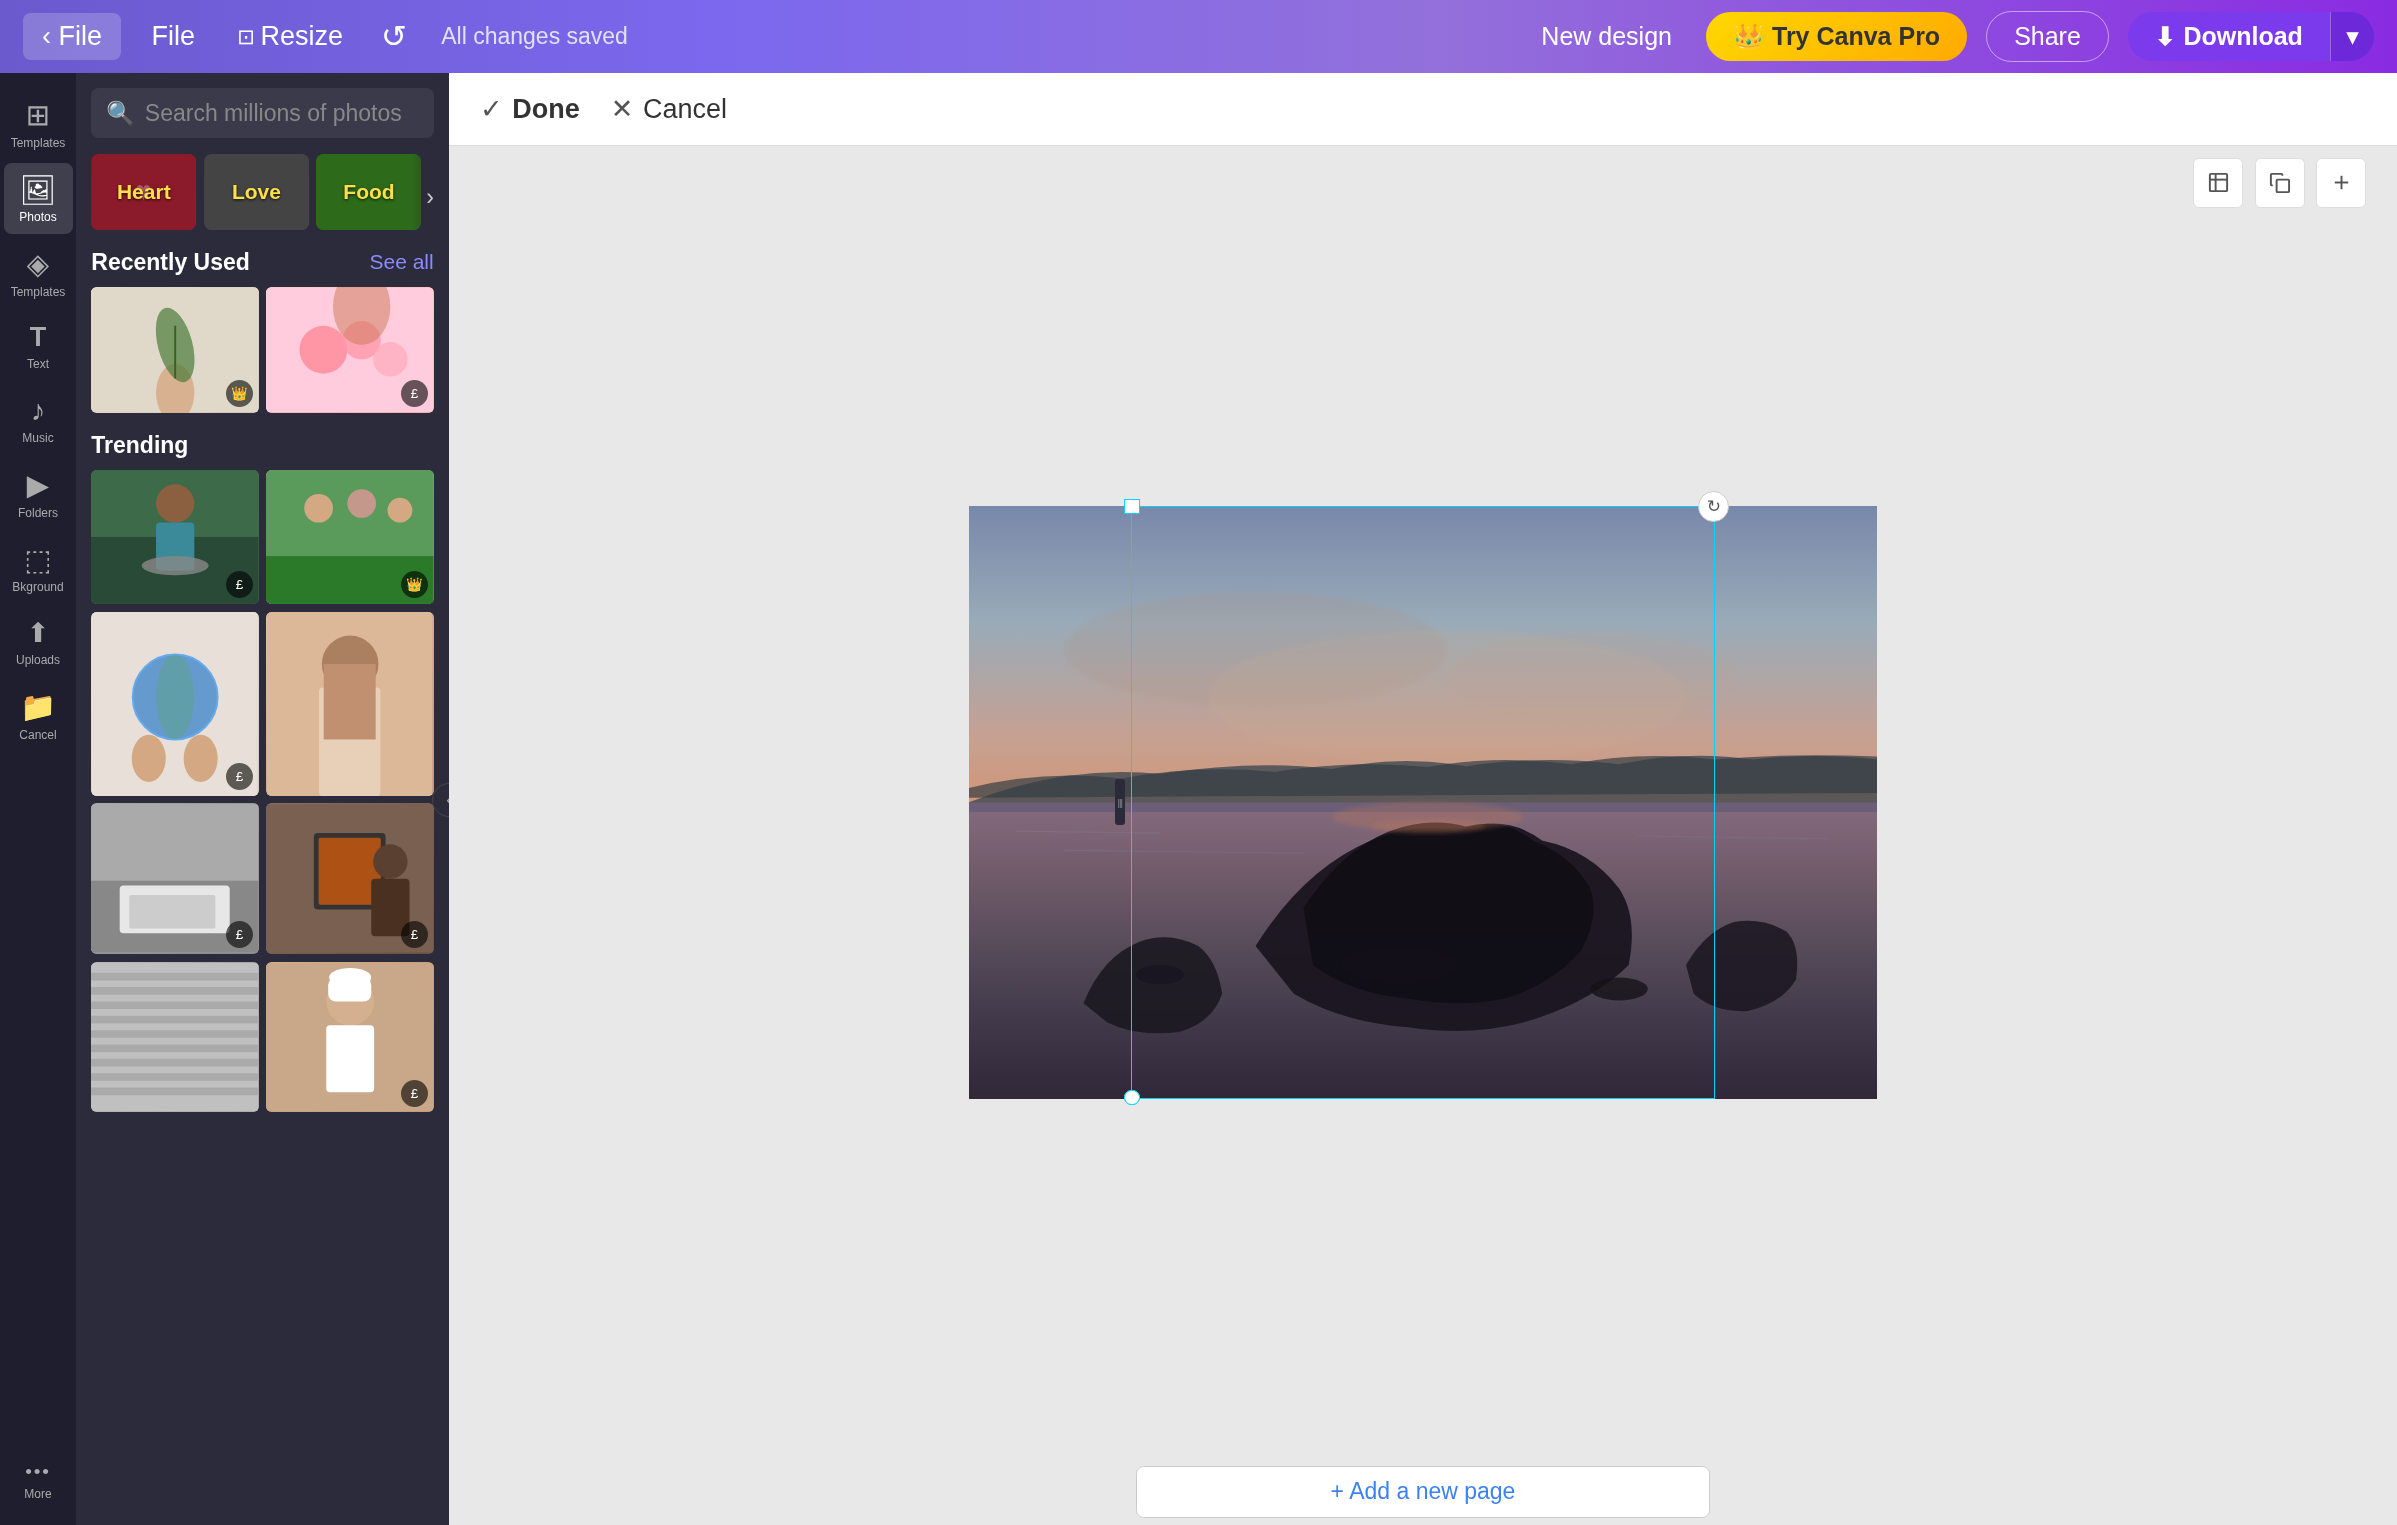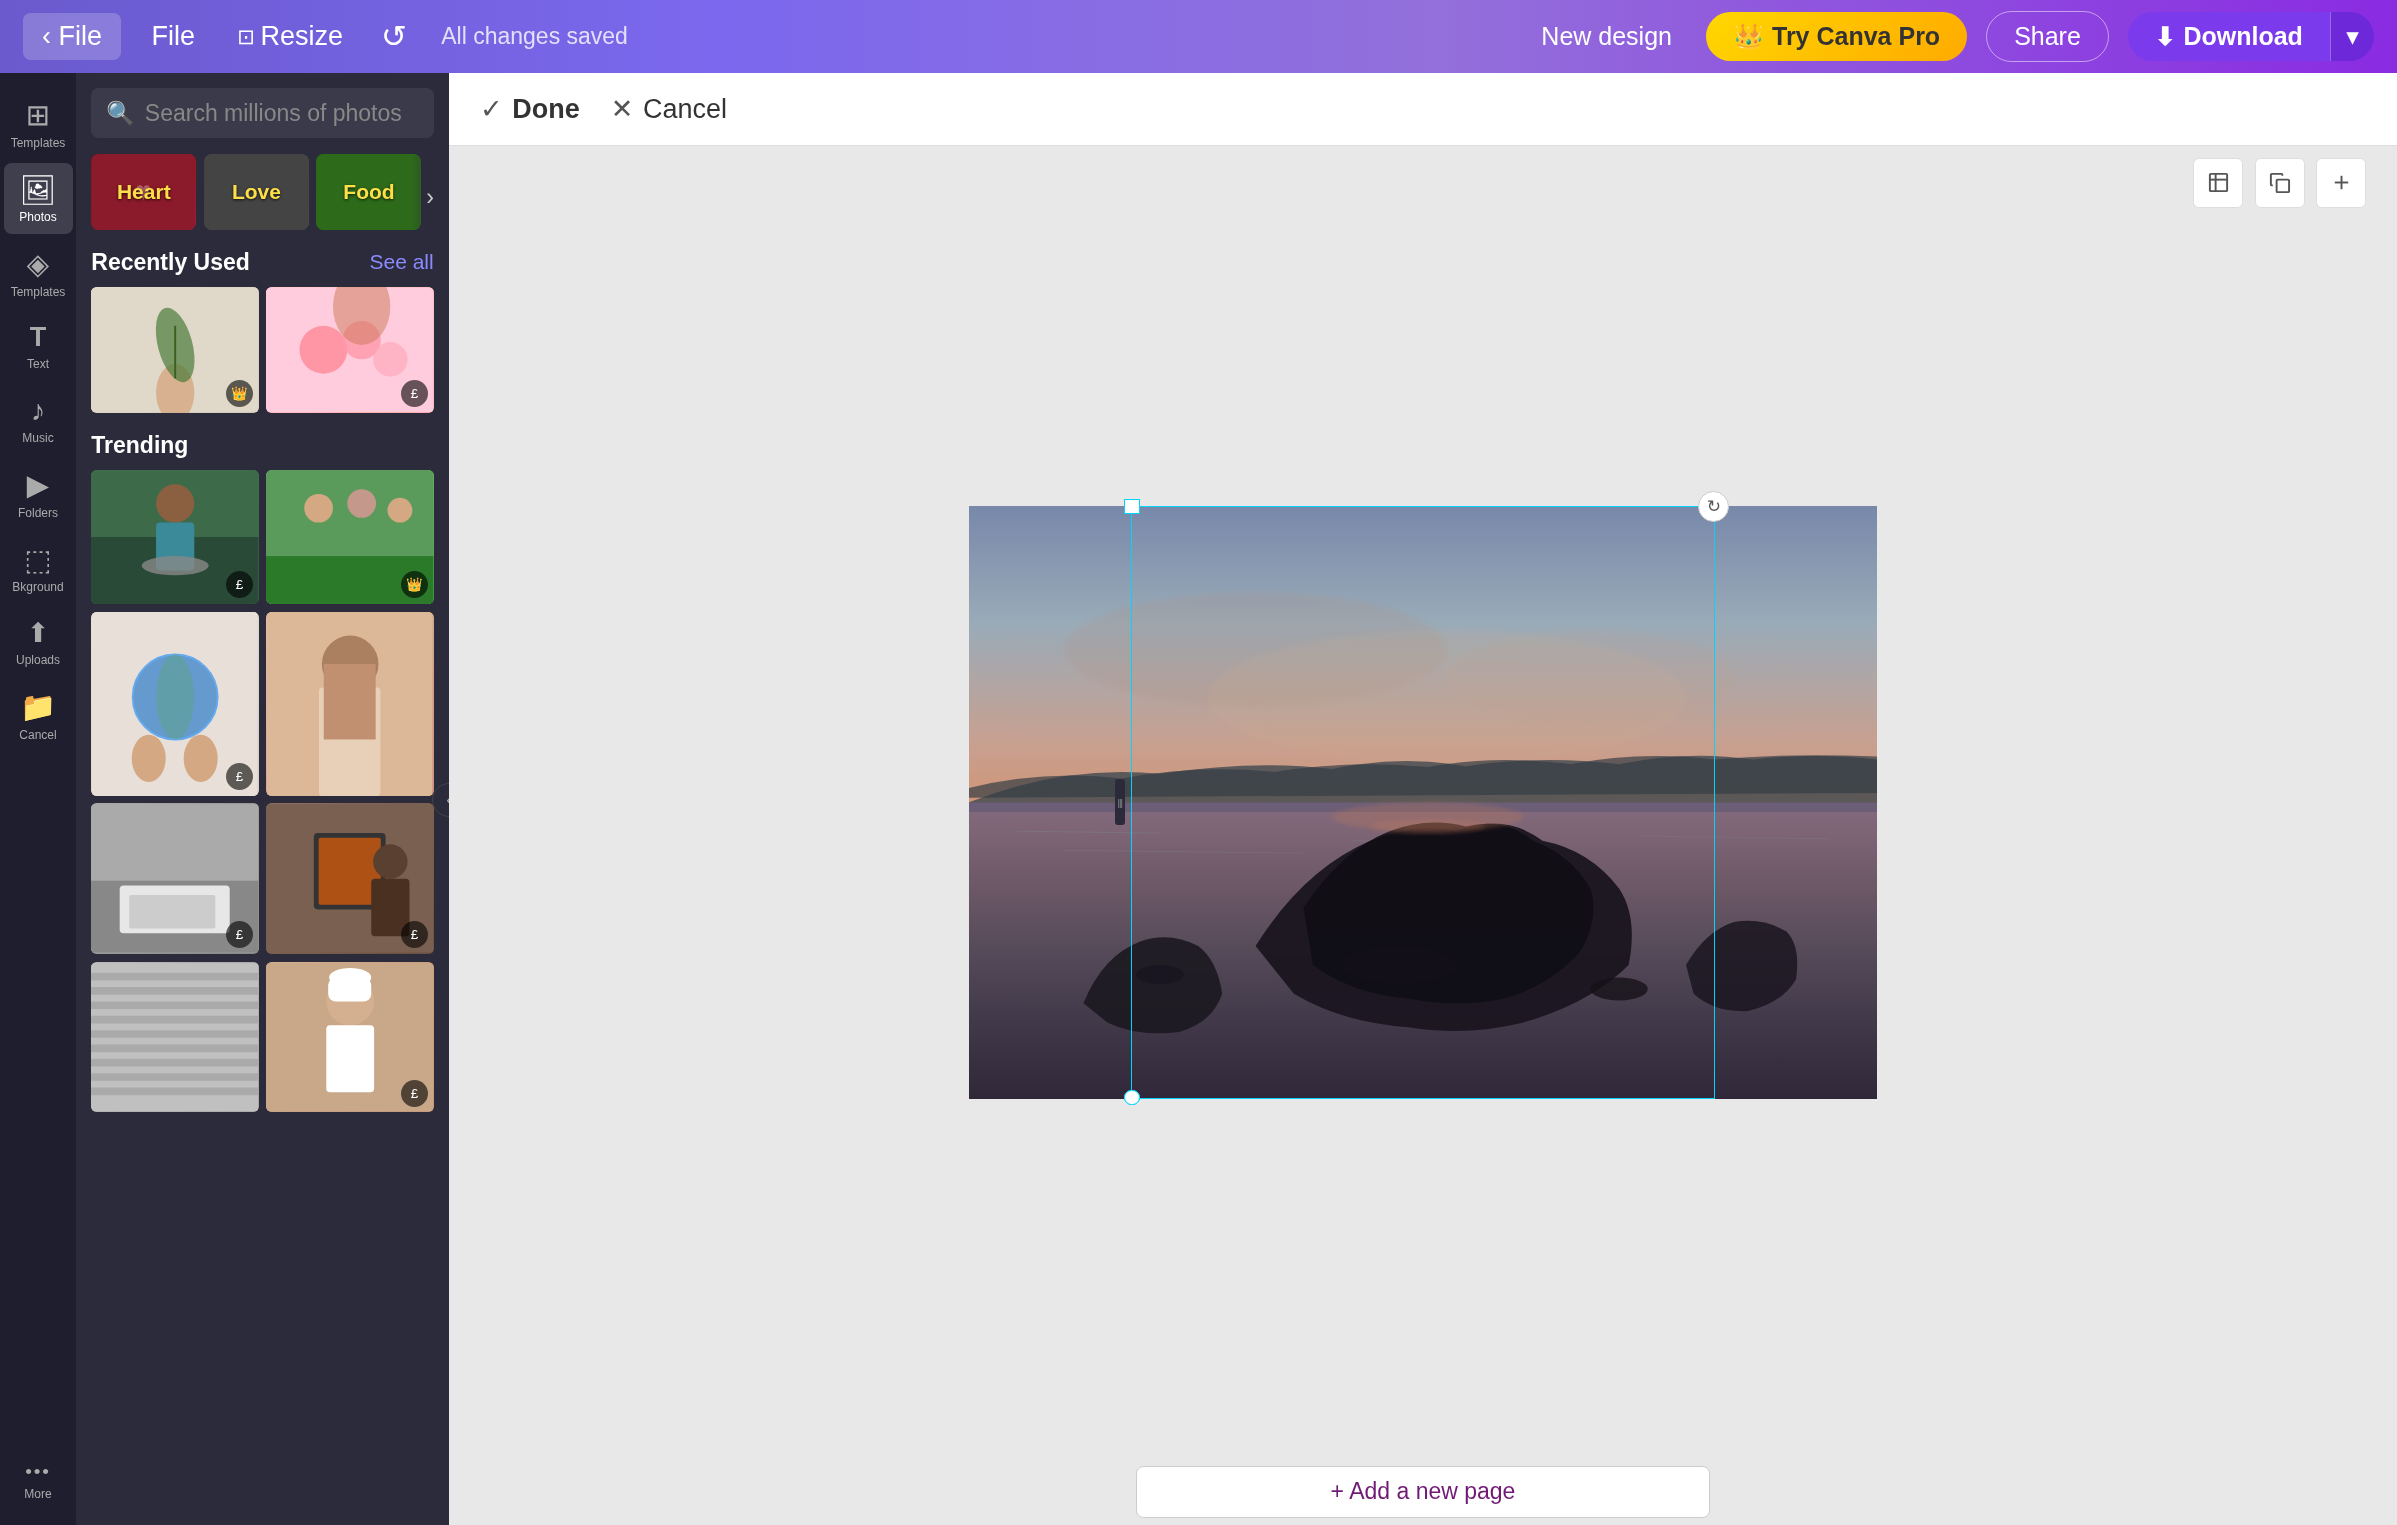--- a/index.html
+++ b/index.html
@@ -216,21 +216,21 @@
       font-size: 17px; color: #555;
     }
 
     
     .add-page-bar {
       flex-shrink: 0; height: 67px; display: flex; align-items: center; justify-content: center;
       background: #e8e8e8; padding: 9.6px 31px;
     }
     .add-page-btn {
       background: white; border: 1px solid #ccc; border-radius: 7.6px;
-      padding: 11.5px 46px; font-size: 23px; color: #701a75; cursor: pointer;
+      padding: 11.5px 46px; font-size: 23px; color: #3b82f6; cursor: pointer;
       display: flex; align-items: center; gap: 7.6px; width: 574px; justify-content: center;
     }
 
     
     .hide-panel-btn {
       position: absolute; right: -17px; top: 50%; transform: translateY(-50%);
       background: #2b2b3b; border: 1px solid #444; border-radius: 50%;
       width: 34px; height: 34px; display: flex; align-items: center; justify-content: center;
       cursor: pointer; color: #aaa; font-size: 17px; z-index: 20;
     }

